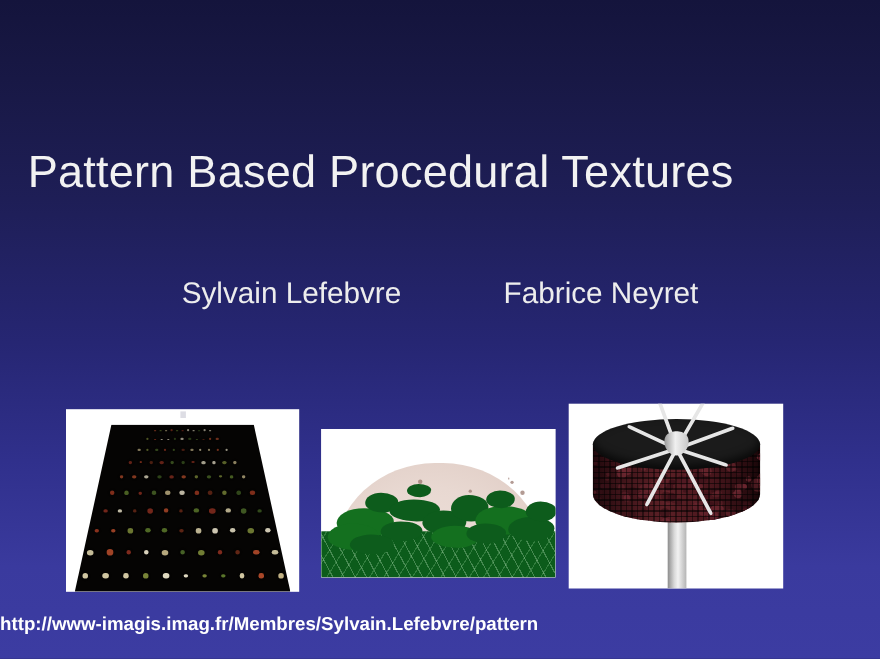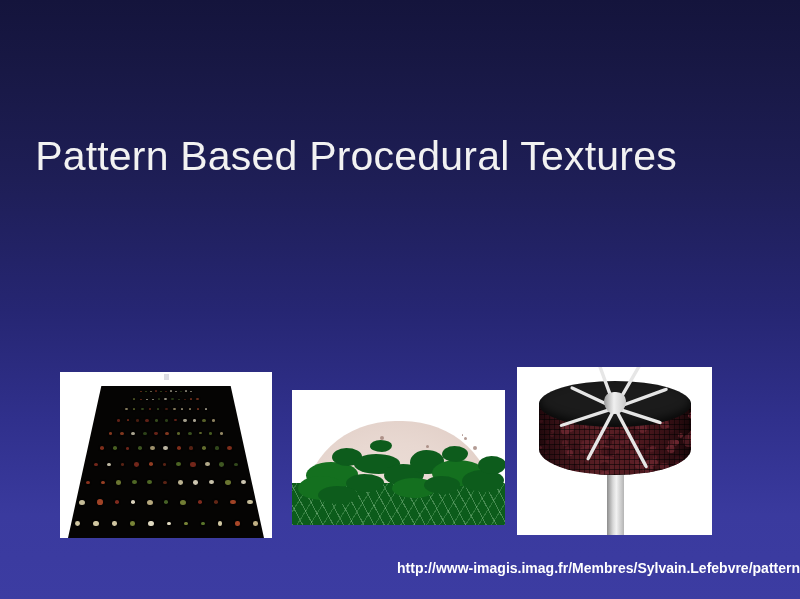--- a/index.html
+++ b/index.html
@@ -31,21 +31,20 @@
     left: 0;
     top: 132px;
     width: 692px;
     text-align: center;
     color: #f2f2f2;
     font-size: 41px;
     font-weight: normal;
     letter-spacing: 0.2px;
     line-height: 48px;
     white-space: nowrap;
-    padding-left: 10px;
   }
   .authors {
     position: absolute;
     left: 0;
     top: 250px;
     width: 800px;
     text-align: center;
     color: #ededed;
     font-size: 27px;
     line-height: 32px;
@@ -64,23 +63,23 @@
     color: #e8e8e8;
     font-size: 22px;
     line-height: 26px;
     white-space: nowrap;
   }
   .url {
     position: absolute;
     left: 0;
     top: 557px;
     width: 800px;
-    text-align: right;
+    text-align: left;
     color: #ffffff;
-    font-size: 14px;
+    font-size: 17px;
     font-weight: bold;
     line-height: 22px;
     white-space: nowrap;
   }
 
   
   .figure {
     position: absolute;
     background: #ffffff;
     overflow: hidden;
@@ -232,20 +231,25 @@
     border-radius: 45% 45% 50% 50% / 40% 40% 60% 60%;
   }
 </style>
 </head>
 <body>
 
 <div id="slide">
 
   <div class="title">Pattern Based Procedural Textures</div>
 
+  <div class="authors">
+    <span>Sylvain Lefebvre</span>
+    <span class="gap"></span>
+    <span>Fabrice Neyret</span>
+  </div>
 
 
   <div class="figure" id="fig-flowers">
     <div class="flower-plane">
       <div class="flower-rows" id="flower-rows">
           <div class="frow" style="top: 4px; height: 2.7px;">
             <div class="fcell" style="width: 1.9px; height: 1.6px; background: rgb(176, 74, 42); margin: 0px 1.6px; opacity: 0.55;"></div>
             <div class="fcell" style="width: 1.9px; height: 1.6px; background: rgb(93, 122, 44); margin: 0px 1.6px; opacity: 0.55;"></div>
             <div class="fcell" style="width: 2px; height: 1.7px; background: rgb(201, 185, 138); margin: 0px 1.6px; opacity: 0.55;"></div>
             <div class="fcell" style="width: 2.1px; height: 1.8px; background: rgb(160, 58, 34); margin: 0px 1.6px; opacity: 0.55;"></div>

